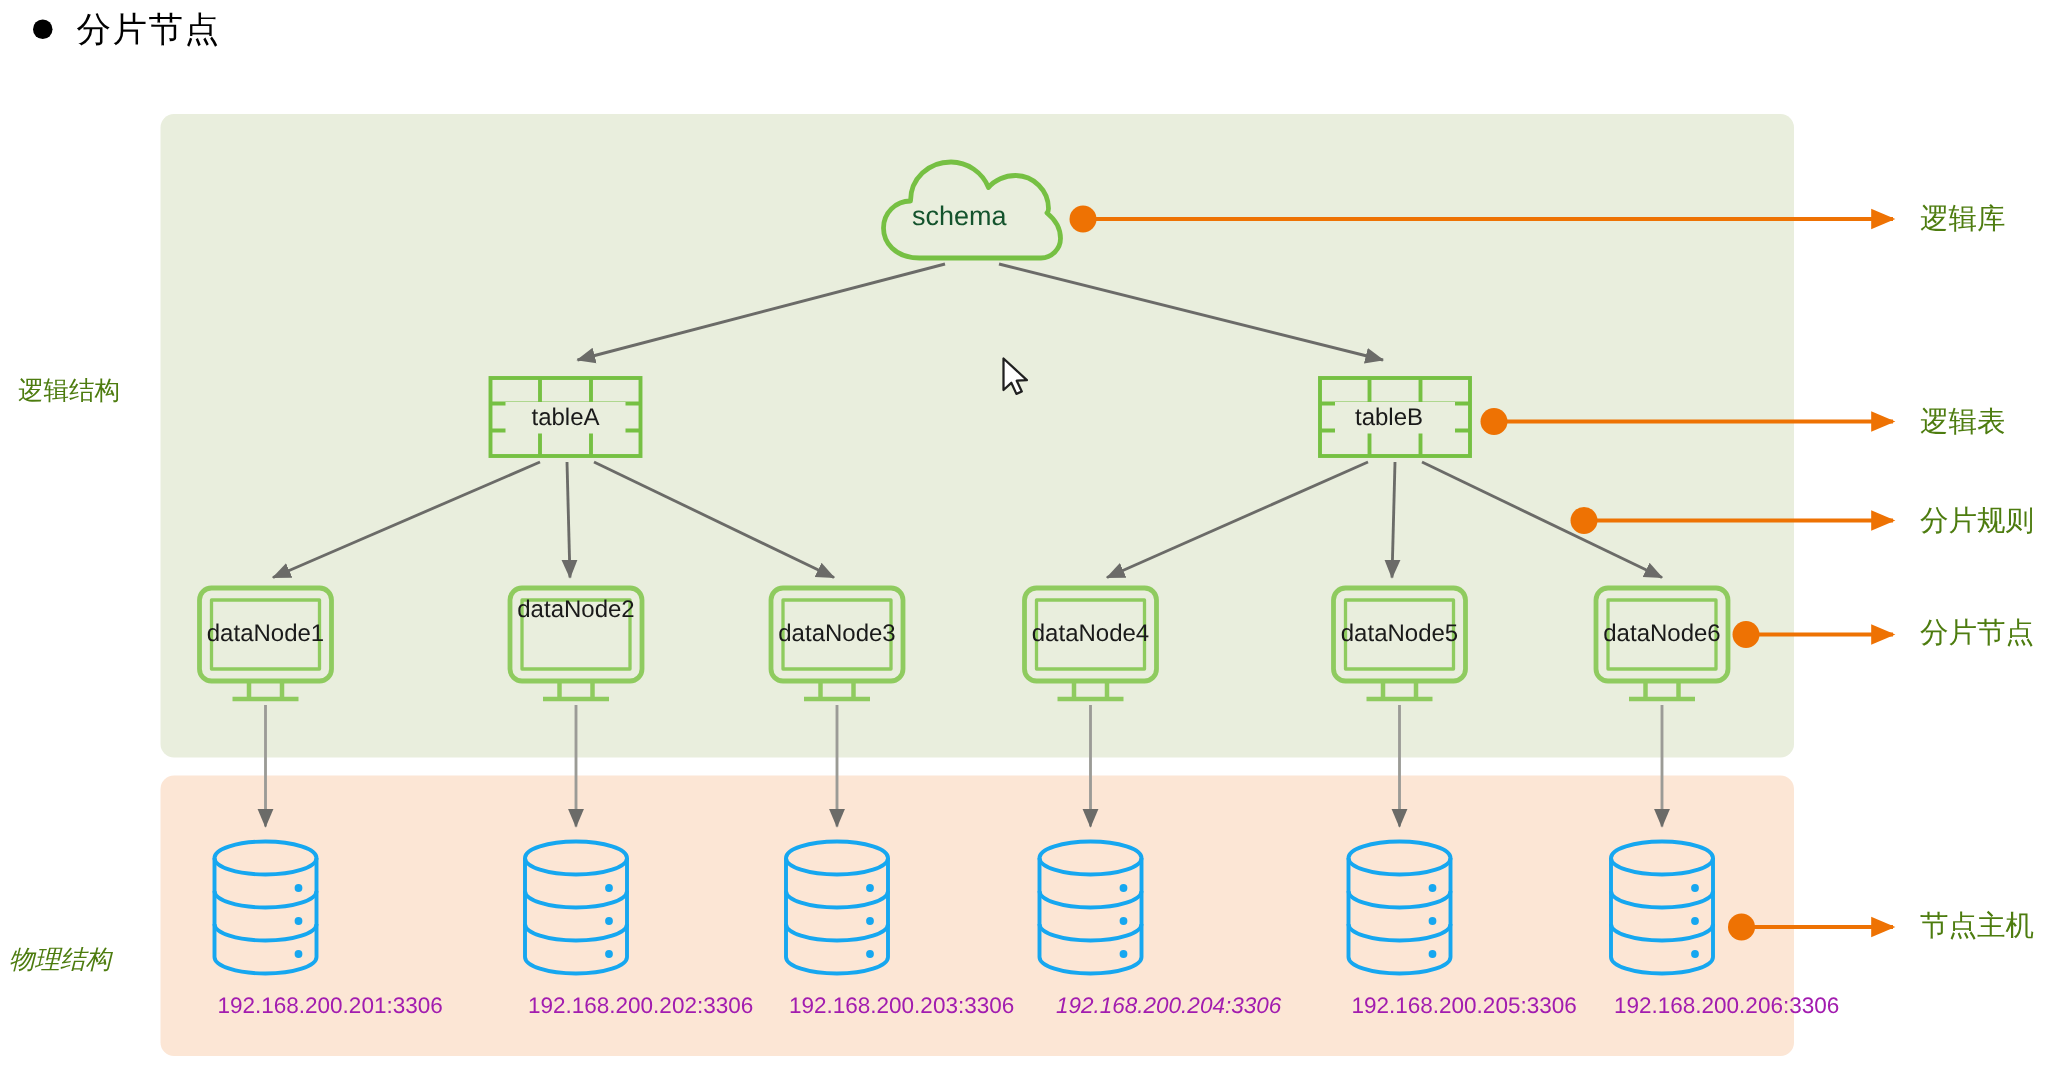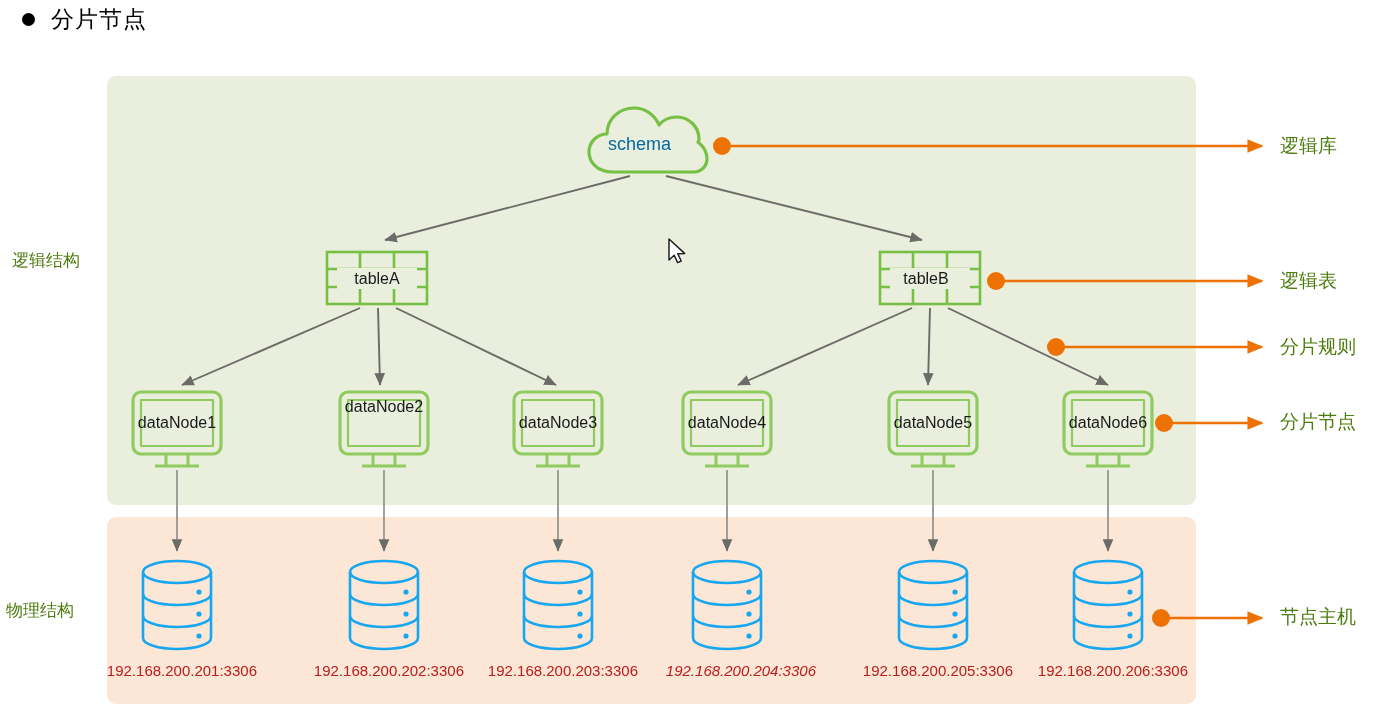--- a/index.html
+++ b/index.html
@@ -53,21 +53,21 @@
   }
 
   
   .side-label {
     position: absolute;
     font-size: 17px;
     color: #4d7c0f;
     white-space: nowrap;
   }
   #label-logical  { left: 12px; top: 249px; }
-  #label-physical { left: 6px;  top: 599px; }
+  #label-physical { left: 6px;  top: 628px; font-style: italic; }
 
   
   .legend-label {
     position: absolute;
     font-size: 19px;
     color: #4d7c0f;
     white-space: nowrap;
   }
   #legend-0 { left: 1280px; top: 133px; }
   #legend-1 { left: 1280px; top: 268px; }
@@ -87,28 +87,29 @@
   .node-text {
     position: absolute;
     font-size: 16px;
     color: #1a1a1a;
     white-space: nowrap;
     text-align: center;
   }
   .ip-text {
     position: absolute;
     font-size: 15px;
-    color: #b91c1c;
-    white-space: nowrap;
-    text-align: right;
+    color: #a21caf;
+    white-space: nowrap;
+    text-align: left;
+    margin-left: 48px;
   }
   .cloud-text {
     position: absolute;
     font-size: 18px;
-    color: #0369a1;
+    color: #14532d;
     white-space: nowrap;
   }
 </style>
 </head>
 <body>
 
 <div id="page">
 
   <div id="heading">
     <span class="bullet"></span>

